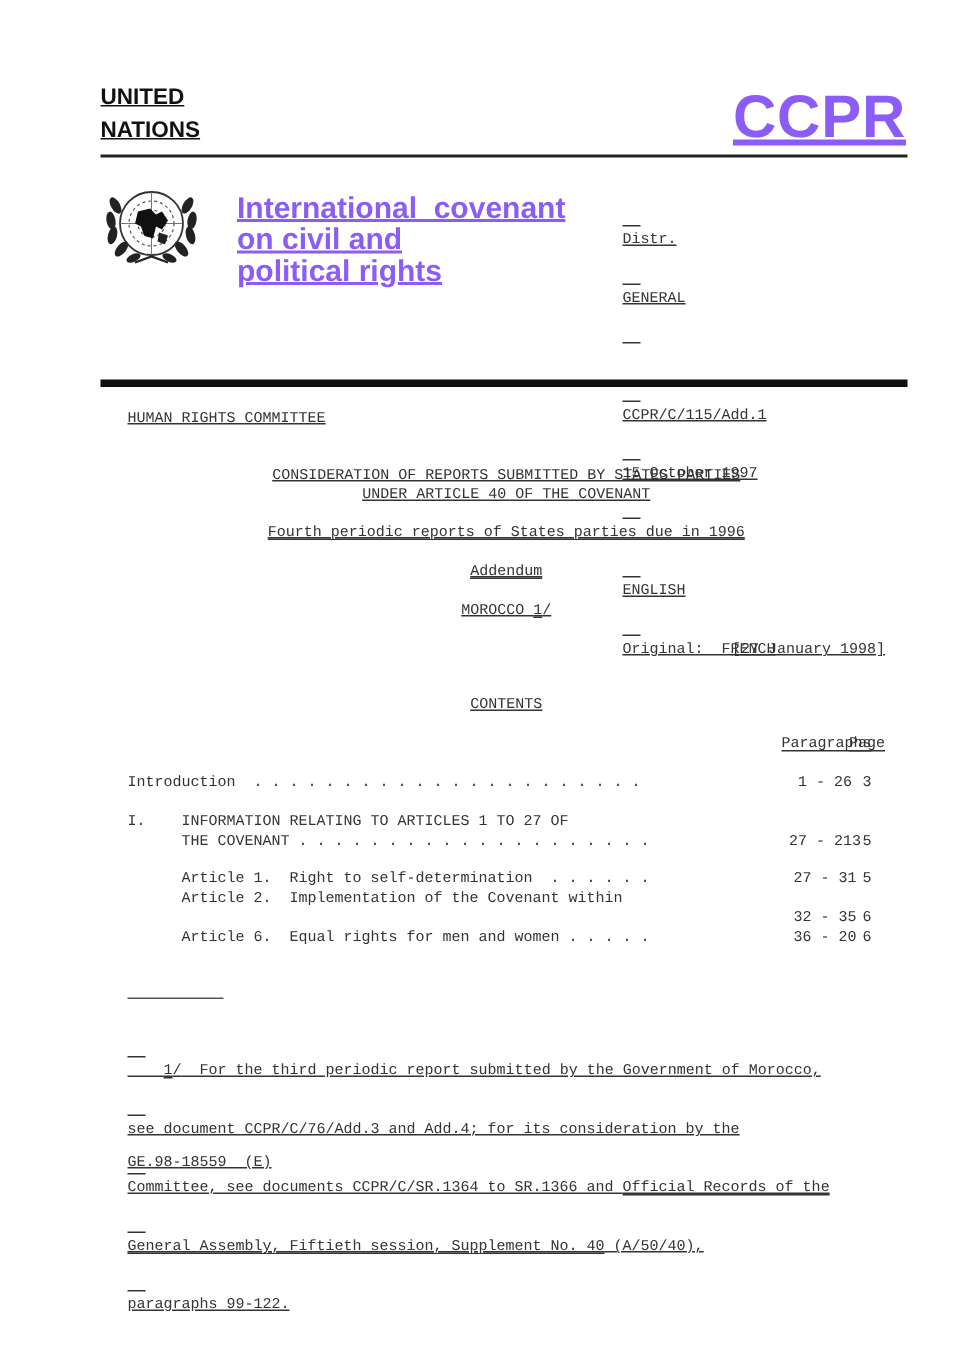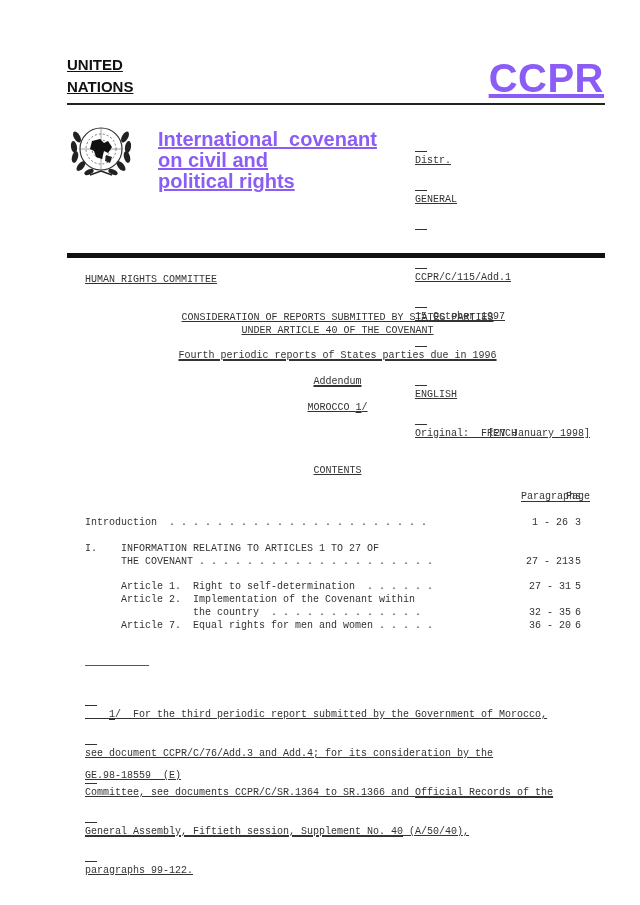--- a/index.html
+++ b/index.html
@@ -115,26 +115,25 @@
 </div>
 <div class="toc-row mono" style="top:580px;">
   <span class="lbl">      Article 1.  Right to self-determination  . . . . . .</span>
   <span class="par">27 - 31</span>
   <span class="pg">5</span>
 </div>
 <div class="toc-row mono" style="top:593px;">
   <span class="lbl">      Article 2.  Implementation of the Covenant within</span>
 </div>
 <div class="toc-row mono" style="top:606px;">
-  <span class="lbl">                  the country  . . . . . . . . . . . . .</span>
   <span class="par">32 - 35</span>
   <span class="pg">6</span>
 </div>
 <div class="toc-row mono" style="top:619px;">
-  <span class="lbl">      Article 7.  Equal rights for men and women . . . . .</span>
+  <span class="lbl">      Article 6.  Equal rights for men and women . . . . .</span>
   <span class="par">36 - 20</span>
   <span class="pg">6</span>
 </div>
 
 <div class="abs fn-rule"></div>
 <div class="abs mono" style="left:85px; top:682px;">
   <div>    <span class="u">1</span><span>/</span><span>  For the third periodic report submitted by the Government of Morocco,</span></div>
   <div>see document CCPR/C/76/Add.3 and Add.4; for its consideration by the</div>
   <div><span>Committee, see documents CCPR/C/SR.1364 to SR.1366 and </span><span class="u">Official Records of the</span></div>
   <div><span class="u">General Assembly, Fiftieth session, Supplement No. 40</span><span> (A/50/40),</span></div>

